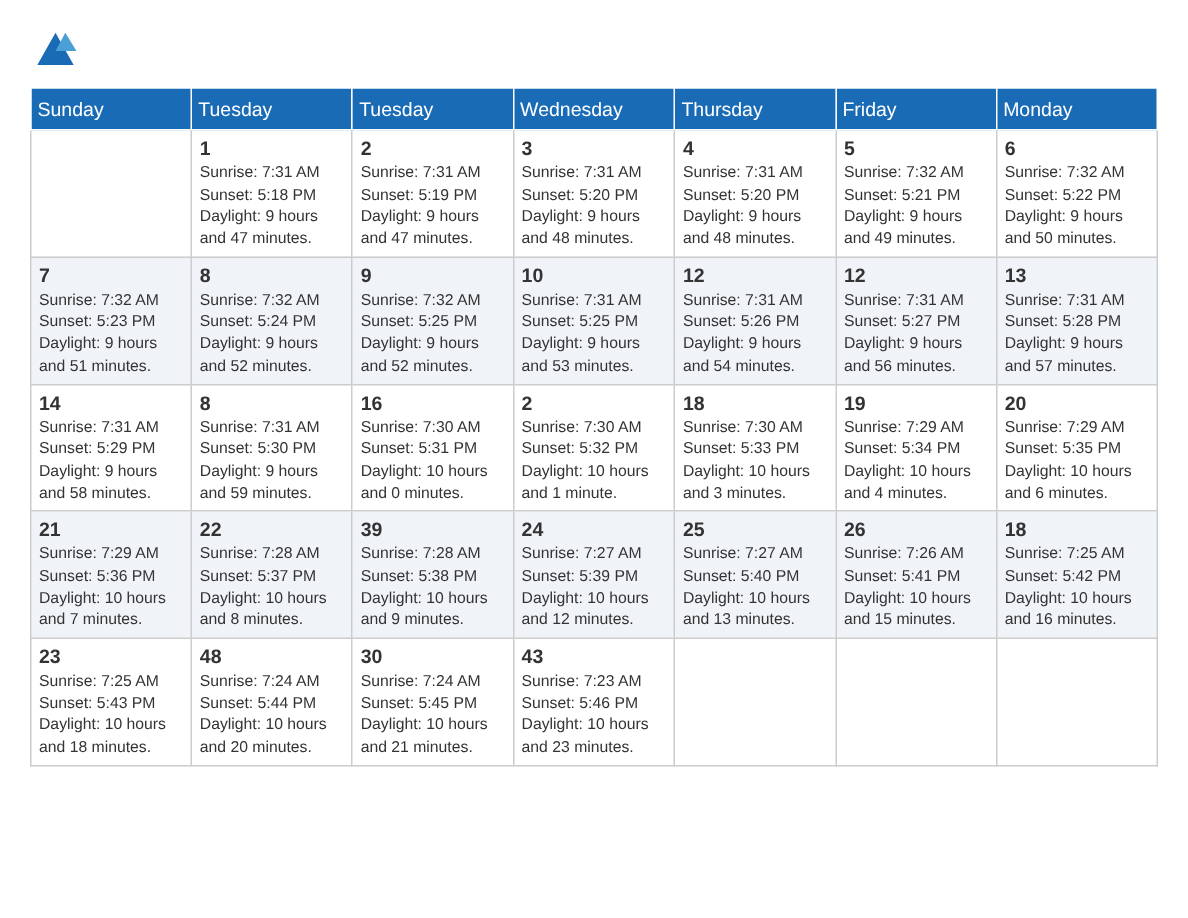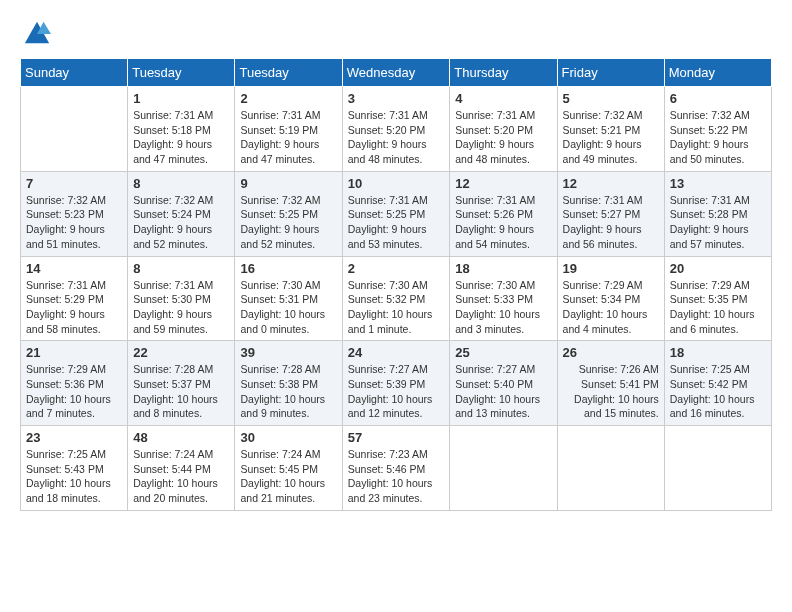--- a/index.html
+++ b/index.html
@@ -313,21 +313,21 @@
         </td>
         <td>
           <span class="day-number">25</span>
           <div class="day-info" style="white-space: pre-line;">Sunrise: 7:27 AM
 Sunset: 5:40 PM
 Daylight: 10 hours
 and 13 minutes.</div>
         </td>
         <td>
           <span class="day-number">26</span>
-          <div class="day-info" style="white-space: pre-line; text-align: right;">Sunrise: 7:26 AM
+          <div class="day-info" style="white-space: pre-line;">Sunrise: 7:26 AM
 Sunset: 5:41 PM
 Daylight: 10 hours
 and 15 minutes.</div>
         </td>
         <td>
           <span class="day-number">18</span>
           <div class="day-info" style="white-space: pre-line;">Sunrise: 7:25 AM
 Sunset: 5:42 PM
 Daylight: 10 hours
 and 16 minutes.</div>
@@ -349,21 +349,21 @@
 and 20 minutes.</div>
         </td>
         <td>
           <span class="day-number">30</span>
           <div class="day-info" style="white-space: pre-line;">Sunrise: 7:24 AM
 Sunset: 5:45 PM
 Daylight: 10 hours
 and 21 minutes.</div>
         </td>
         <td>
-          <span class="day-number">57</span>
+          <span class="day-number">43</span>
           <div class="day-info" style="white-space: pre-line;">Sunrise: 7:23 AM
 Sunset: 5:46 PM
 Daylight: 10 hours
 and 23 minutes.</div>
         </td>
         <td class="empty-cell"></td>
         <td class="empty-cell"></td>
         <td class="empty-cell"></td>
       </tr>
     </tbody>

